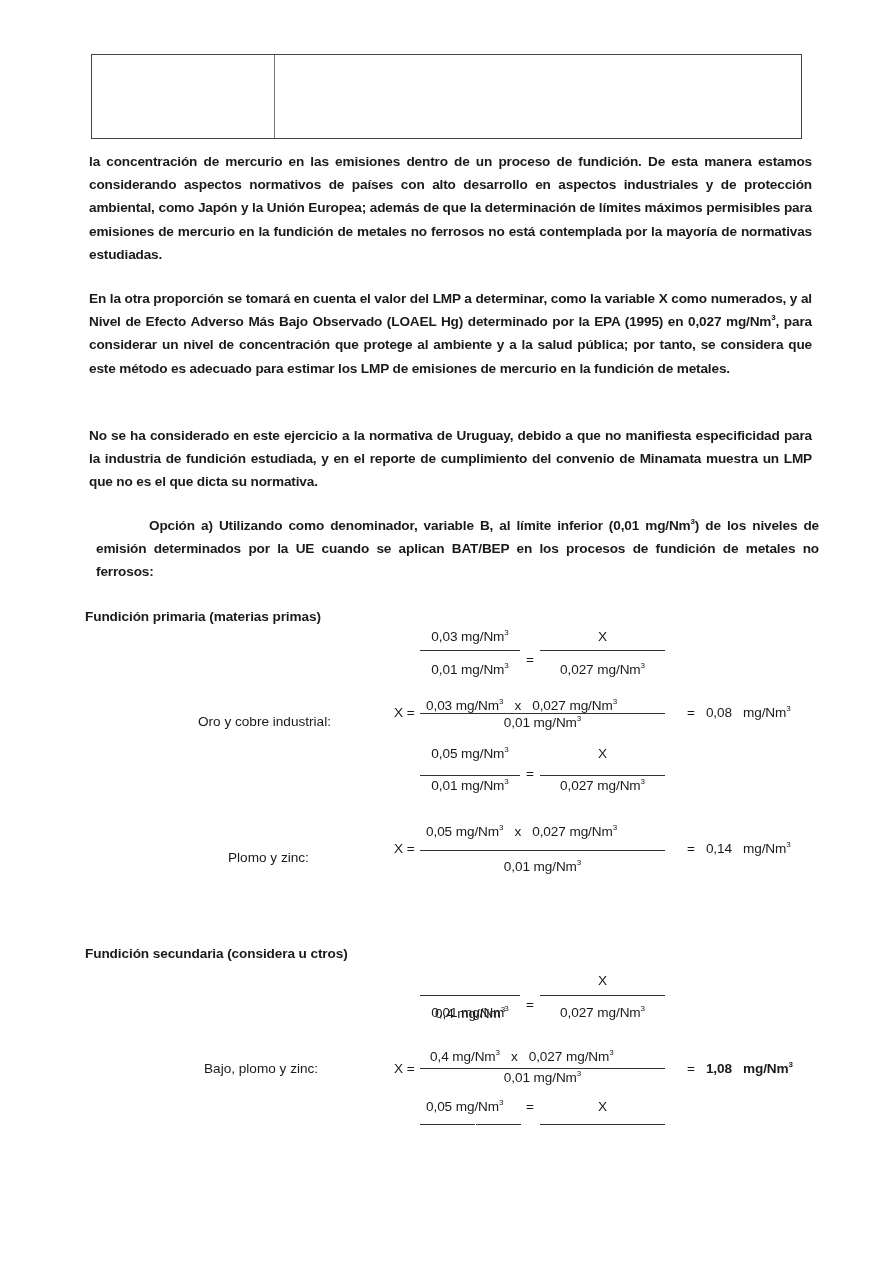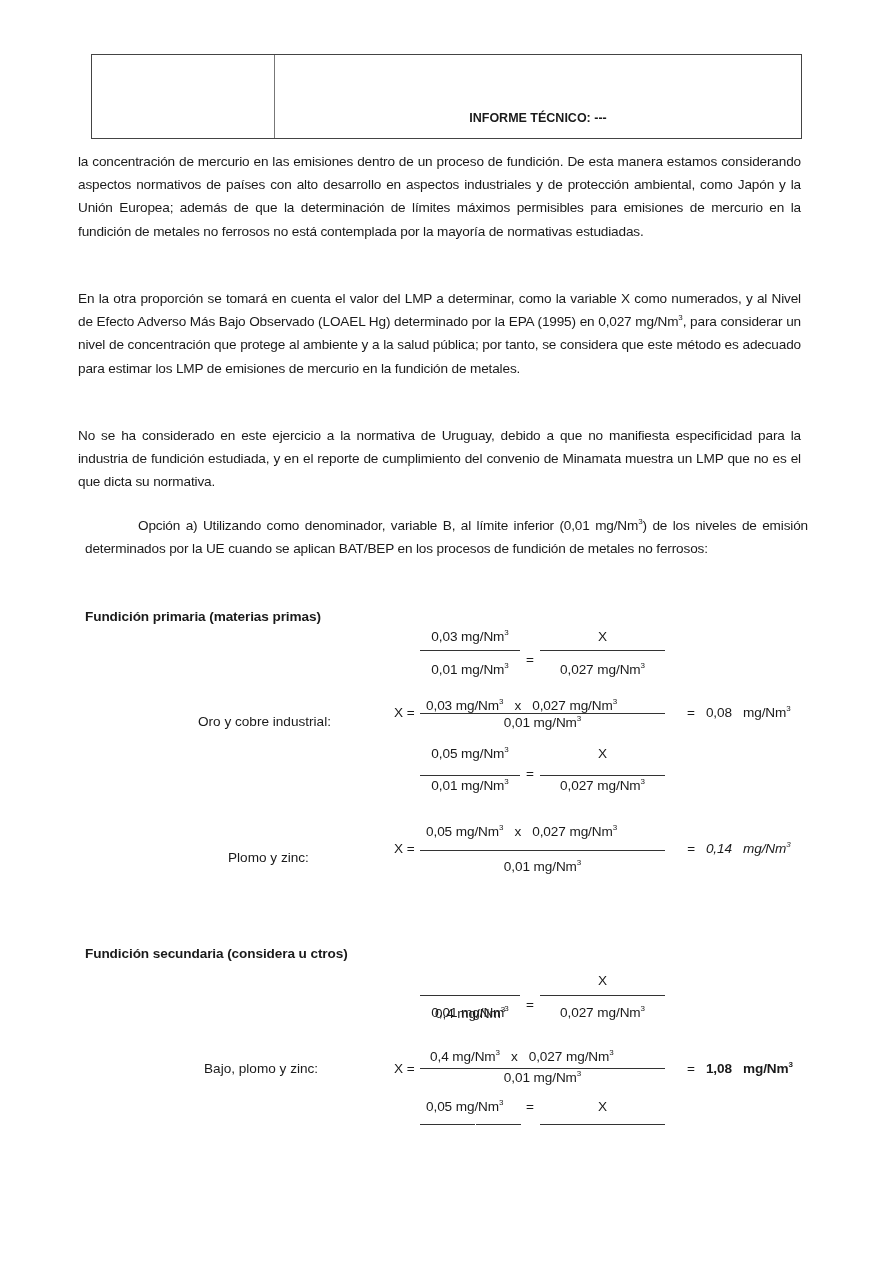--- a/index.html
+++ b/index.html
@@ -10,41 +10,38 @@
   
   .hdr { left: 91px; top: 54px; width: 711px; height: 85px; border: 1.5px solid #444; box-sizing: border-box; }
   .hdr-left { position: absolute; left: 0; top: 0; width: 183px; height: 100%; border-right: 1.5px solid #777; box-sizing: border-box; }
   .hdr-right-top { position: absolute; left: 183px; right: 0; top: 0; height: 43px; border-bottom: 1.5px solid #444; box-sizing: border-box; text-align: center; }
   .hdr-right-bot { position: absolute; left: 183px; right: 0; top: 43px; bottom: 0; text-align: center; }
   .ministry { font-size: 12.5px; font-weight: bold; margin-top: 6px; letter-spacing: -0.1px; }
   .subsec { font-size: 12.5px; color: #8f8f8f; margin-top: 1px; }
   .informe { font-size: 12.5px; font-weight: bold; margin-top: 13px; }
 
   
-  .para { left: 78px; width: 723px; font-size: 13.6px; line-height: 23.2px; text-align: justify; letter-spacing: -0.15px; }
+  .para { left: 89px; width: 723px; font-size: 13.6px; line-height: 23.2px; text-align: justify; letter-spacing: -0.15px; font-weight: bold; }
   .para sup, .eq sup { font-size: 8px; vertical-align: 6px; line-height: 0; }
   .indent { text-indent: 53px; }
 
   .section-title { left: 85px; font-size: 13.6px; font-weight: bold; letter-spacing: -0.1px; }
 
   
   .eq { font-size: 13.6px; white-space: nowrap; letter-spacing: -0.1px; }
   .center { text-align: center; }
   .line { position: absolute; height: 0; border-top: 1px solid #333; }
   .label { font-size: 13.6px; white-space: nowrap; margin-left: 38px; }
   .bold { font-weight: bold; }
 </style>
 </head>
 <body>
 
 <div class="abs hdr">
   <div class="hdr-left"></div>
-  <div class="hdr-right-bot">
-    <div class="informe">INFORME TÉCNICO: ---</div>
-  </div>
 </div>
 
 <div class="abs para" style="top:150px;">la concentración de mercurio en las emisiones dentro de un proceso de fundición. De esta manera estamos considerando aspectos normativos de países con alto desarrollo en aspectos industriales y de protección ambiental, como Japón y la Unión Europea; además de que la determinación de límites máximos permisibles para emisiones de mercurio en la fundición de metales no ferrosos no está contemplada por la mayoría de normativas estudiadas.</div>
 
 <div class="abs para" style="top:287px;"><span>En la otra proporción se tomará en cuenta el valor del LMP a determinar, como la variable X como numerados, y al Nivel de Efecto Adverso Más Bajo Observado (LOAEL Hg) determinado por la EPA (1995) en 0,027 mg/Nm</span><sup>3</sup><span>, para considerar un nivel de concentración que protege al ambiente y a la salud pública; por tanto, se considera que este método es adecuado para estimar los LMP de emisiones de mercurio en la fundición de metales.</span></div>
 
 <div class="abs para" style="top:424px;">No se ha considerado en este ejercicio a la normativa de Uruguay, debido a que no manifiesta especificidad para la industria de fundición estudiada, y en el reporte de cumplimiento del convenio de Minamata muestra un LMP que no es el que dicta su normativa.</div>
 
 <div class="abs para indent" style="top:514px;margin-left:7px;"><span>Opción a) Utilizando como denominador, variable B, al límite inferior (0,01 mg/Nm</span><sup>3</sup><span>) de los niveles de emisión determinados por la UE cuando se aplican BAT/BEP en los procesos de fundición de metales no ferrosos:</span></div>
 
@@ -75,21 +72,21 @@
   <div class="abs eq" style="left:526px; top:766px;">=</div>
   <div class="abs eq center" style="left:540px; width:125px; top:746px;">X</div>
   <div class="line" style="left:540px; width:125px; top:775px;"></div>
   <div class="abs eq center" style="left:540px; width:125px; top:778px;"><span>0,027</span> <span>mg/Nm</span><sup>3</sup></div>
 
   <div class="abs label" style="left:190px; top:850px;">Plomo y zinc:</div>
   <div class="abs eq" style="left:394px; top:841px;">X =</div>
   <div class="abs eq" style="left:426px; top:824px;"><span>0,05</span> <span>mg/Nm</span><sup>3</sup>&nbsp;&nbsp; <span>x</span> &nbsp;&nbsp;<span>0,027</span> <span>mg/Nm</span><sup>3</sup></div>
   <div class="line" style="left:420px; width:245px; top:850px;"></div>
   <div class="abs eq center" style="left:420px; width:245px; top:859px;"><span>0,01</span> <span>mg/Nm</span><sup>3</sup></div>
-  <div class="abs eq" style="left:687px; top:841px;font-style:italic;"><span>=</span>&nbsp;&nbsp;&nbsp;<span>0,14</span>&nbsp;&nbsp;&nbsp;<span>mg/Nm</span><sup>3</sup></div>
+  <div class="abs eq" style="left:687px; top:841px;"><span>=</span>&nbsp;&nbsp;&nbsp;<span>0,14</span>&nbsp;&nbsp;&nbsp;<span>mg/Nm</span><sup>3</sup></div>
 </div>
 
 <div class="abs section-title" style="top:946px;">Fundición secundaria (considera u ctros)</div>
 
 <div>
   <div class="abs eq center" style="left:420px; width:100px; top:973px;margin-top:33px;"><span>0,4</span> <span>mg/Nm</span><sup>3</sup></div>
   <div class="line" style="left:420px; width:100px; top:995px;"></div>
   <div class="abs eq center" style="left:420px; width:100px; top:1005px;"><span>0,01</span> <span>mg/Nm</span><sup>3</sup></div>
   <div class="abs eq" style="left:526px; top:997px;">=</div>
   <div class="abs eq center" style="left:540px; width:125px; top:973px;">X</div>

